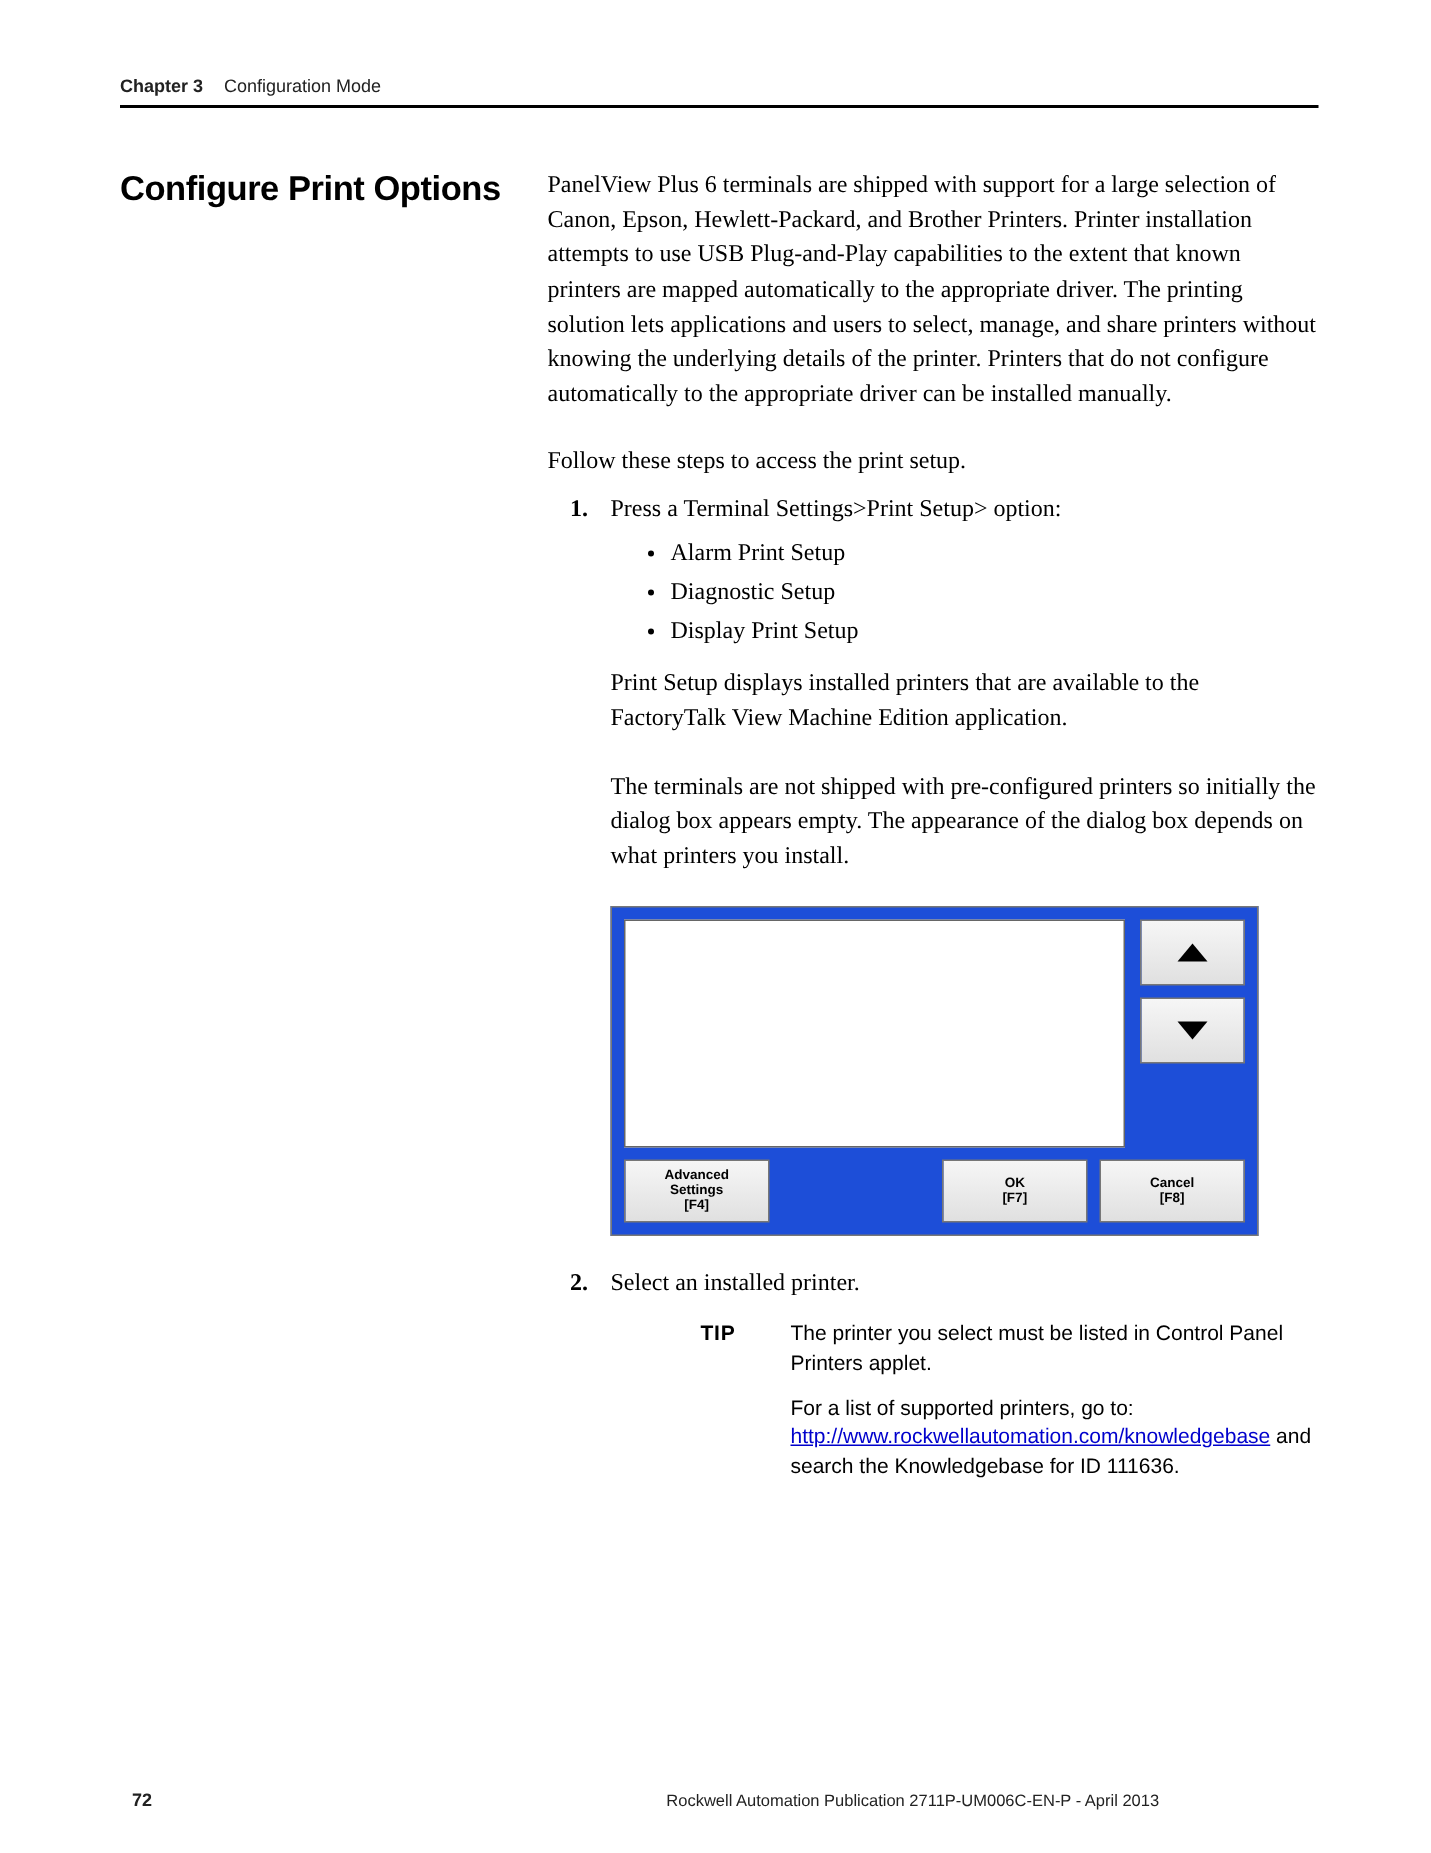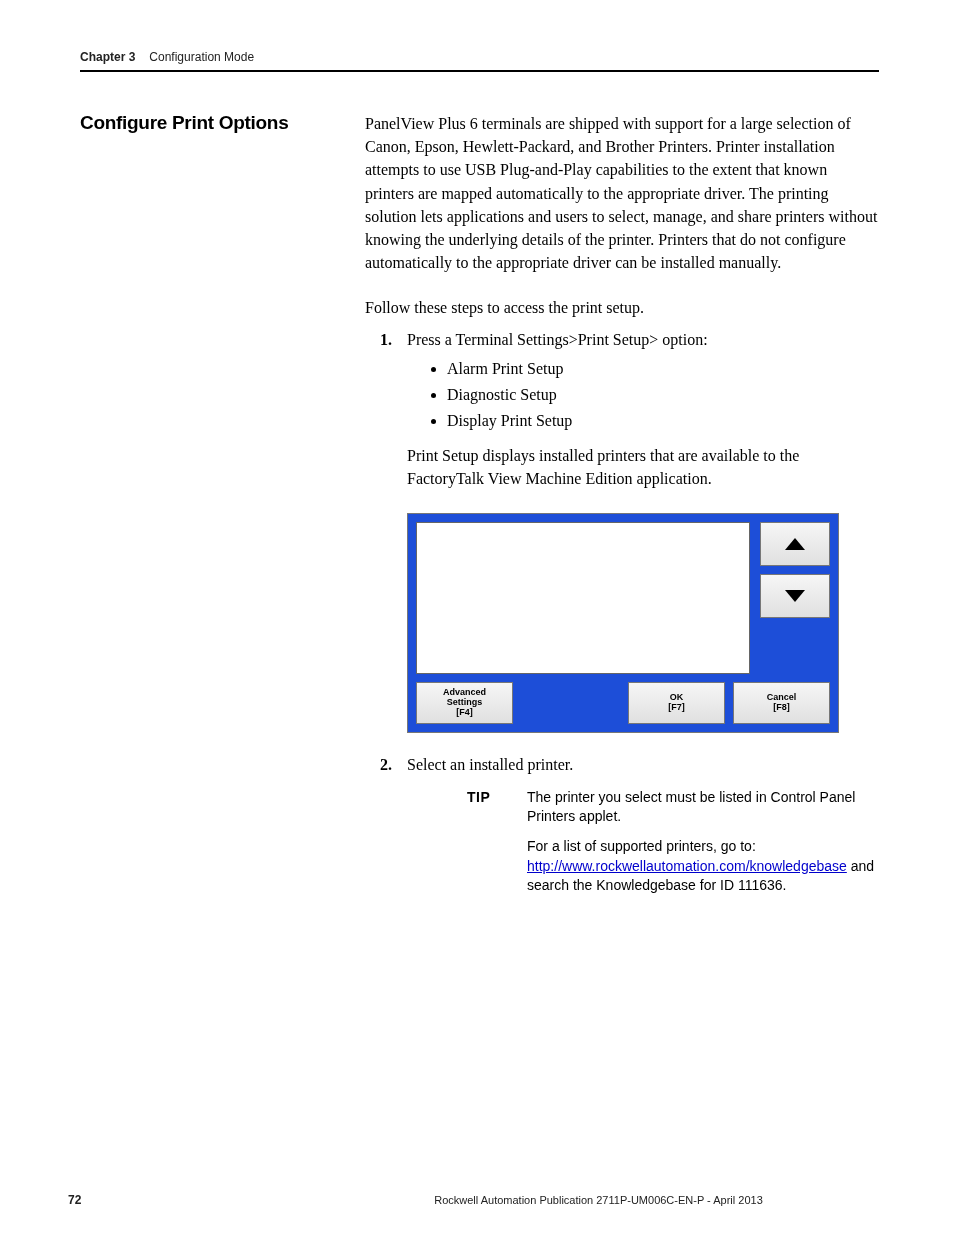--- a/index.html
+++ b/index.html
@@ -31,21 +31,21 @@
 
   .columns {
     display: flex;
     gap: 30px;
     align-items: flex-start;
   }
   .side-head {
     flex: 0 0 255px;
     font-family: "Helvetica Neue", Arial, sans-serif;
     font-weight: 800;
-    font-size: 19px;
+    font-size: 23px;
     line-height: 1.15;
     letter-spacing: -0.3px;
   }
   .body-col {
     flex: 1;
     font-size: 16px;
     line-height: 1.45;
   }
   .body-col p { margin: 0 0 22px 0; }
   .body-col p.tight { margin-bottom: 8px; }
@@ -137,21 +137,21 @@
     flex: 0 0 30px;
     font-weight: 800;
     letter-spacing: 0.5px;
   }
   .tip-body p { margin: 0 4px 10px 0; font-family: "Helvetica Neue", Arial, sans-serif; }
   .tip-body a { color: #0000cc; text-decoration: underline; }
 
   .footer {
     position: absolute;
     bottom: 28px;
-    left: 68px;
+    left: 88px;
     right: 75px;
     font-family: "Helvetica Neue", Arial, sans-serif;
     font-size: 11px;
     color: #222;
     display: flex;
     align-items: baseline;
   }
   .footer .pn { font-weight: 700; font-size: 12px; width: 250px; }
   .footer .pub { flex: 1; text-align: center; }
 </style>
@@ -175,20 +175,21 @@
       <ol class="steps">
         <li>
           <span class="step-marker">1.</span>
           <div class="substep">Press a Terminal Settings&gt;Print Setup&gt; option:</div>
           <ul class="bullets">
             <li>Alarm Print Setup</li>
             <li>Diagnostic Setup</li>
             <li>Display Print Setup</li>
           </ul>
           <p>Print Setup displays installed printers that are available to the FactoryTalk View Machine Edition application.</p>
+          <p>The terminals are not shipped with pre-configured printers so initially the dialog box appears empty. The appearance of the dialog box depends on what printers you install.</p>
 
           <div class="dialog">
             <div class="dialog-top">
               <div class="listbox"></div>
               <div class="arrows">
                 <div class="arrow-btn">
                   <div class="tri-up"></div>
                 </div>
                 <div class="arrow-btn">
                   <div class="tri-down"></div>

